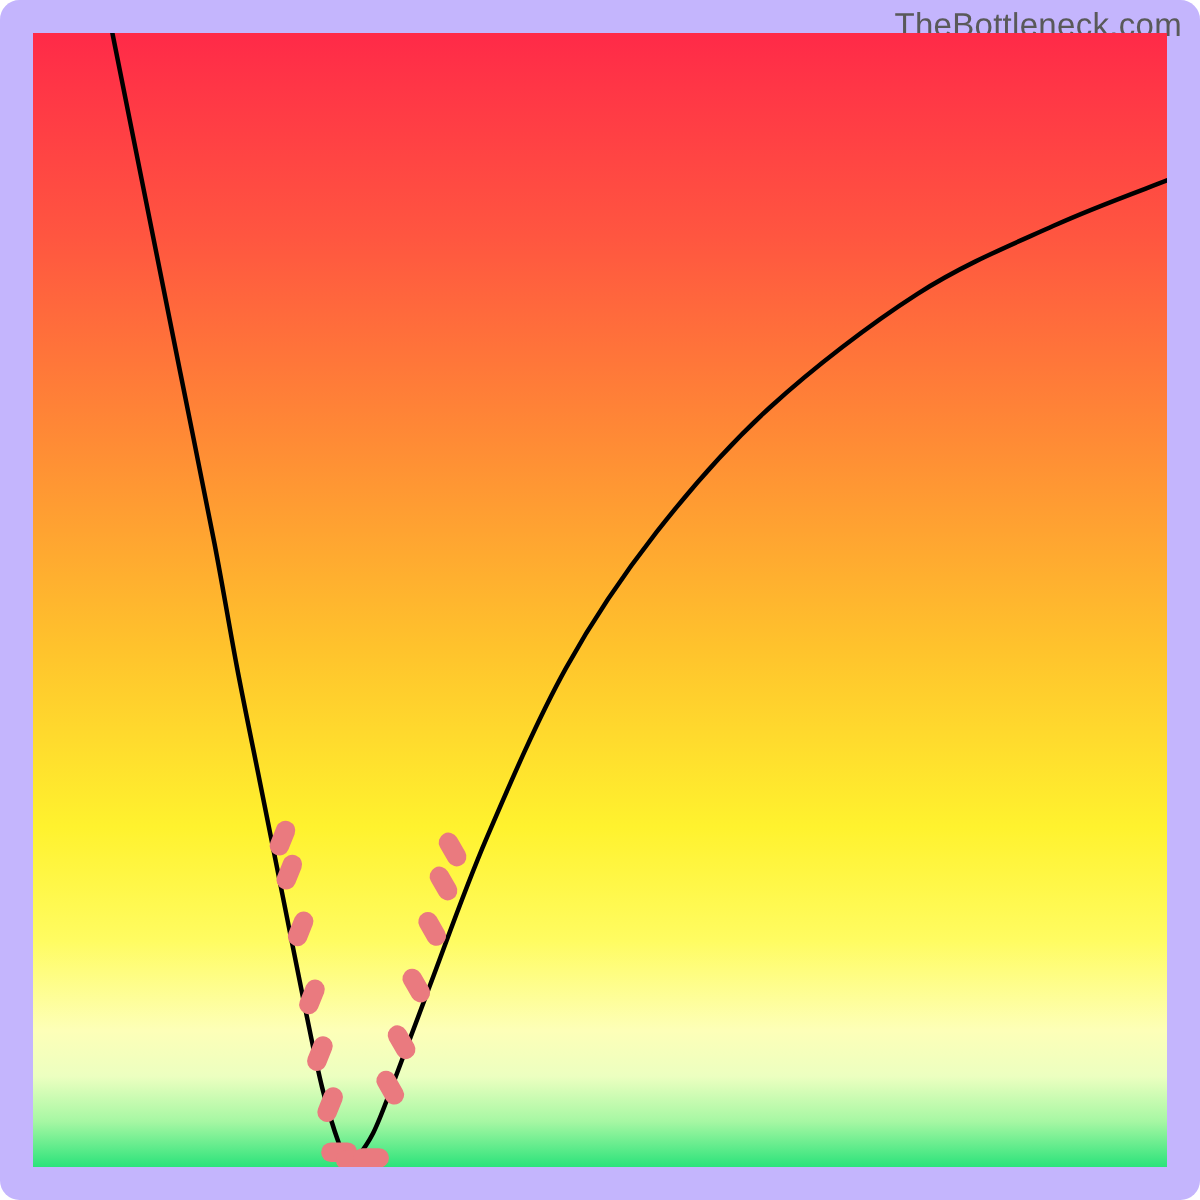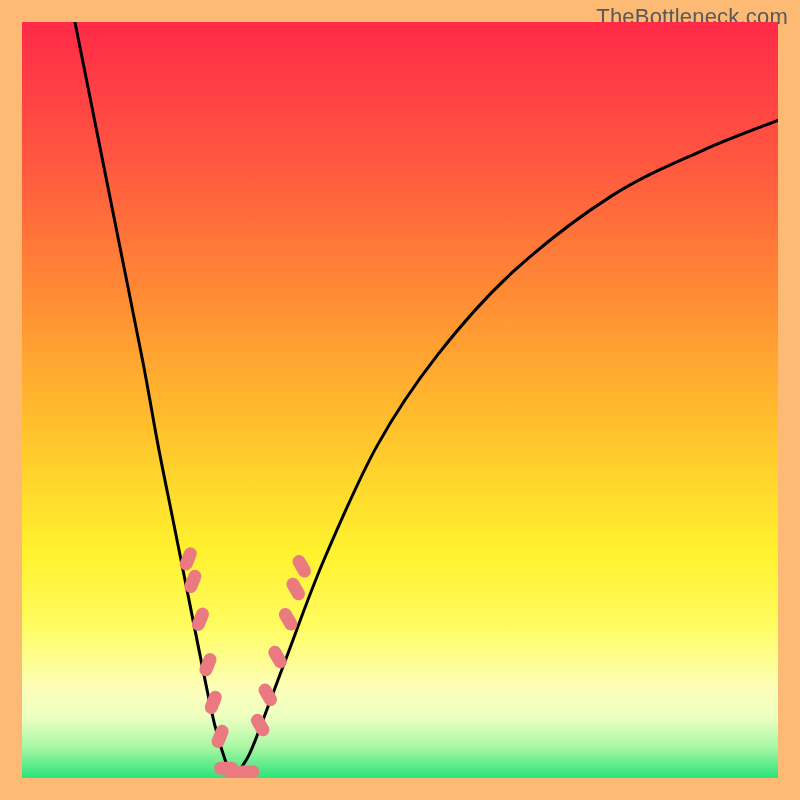--- a/index.html
+++ b/index.html
@@ -1,21 +1,22 @@
 <!DOCTYPE html>
 <html><head>
   <meta charset="utf-8">
   <style>
     * { margin: 0; padding: 0; box-sizing: border-box; }
     html, body { width: 800px; height: 800px; overflow: hidden; }
     .outer {
       width: 800px;
       height: 800px;
-      background: #fdba74;
+      background: #c4b5fd;
       position: relative;
+      border-radius: 13px;
     }
     .watermark {
       position: absolute;
       top: 4px;
       right: 12px;
       font-family: Arial, sans-serif;
       font-size: 22px;
       color: #595959;
       font-weight: 500;
       letter-spacing: 0.2px;

